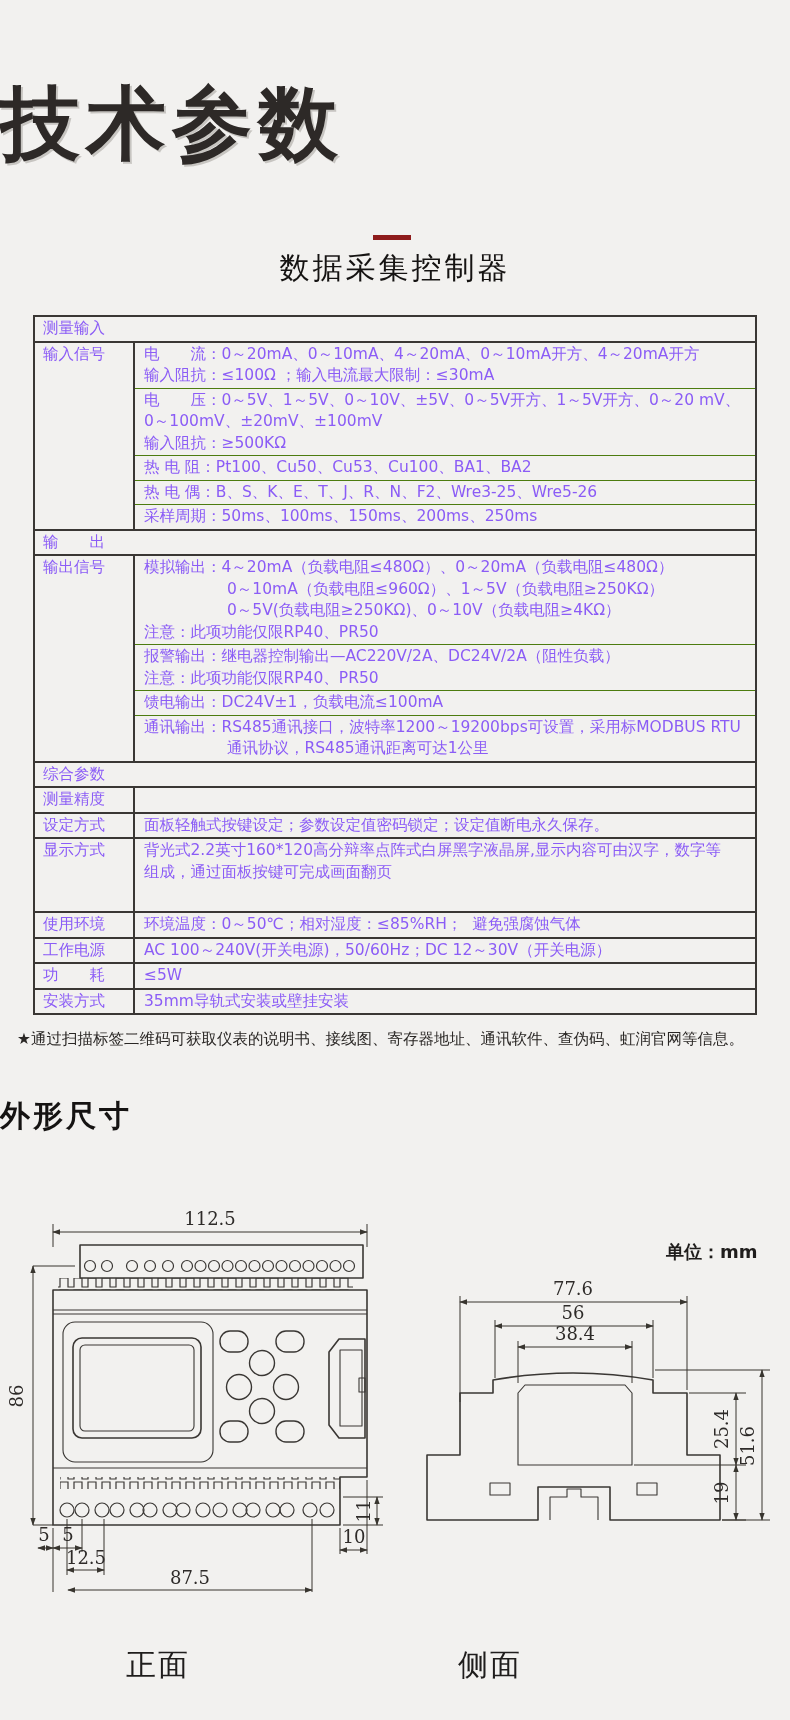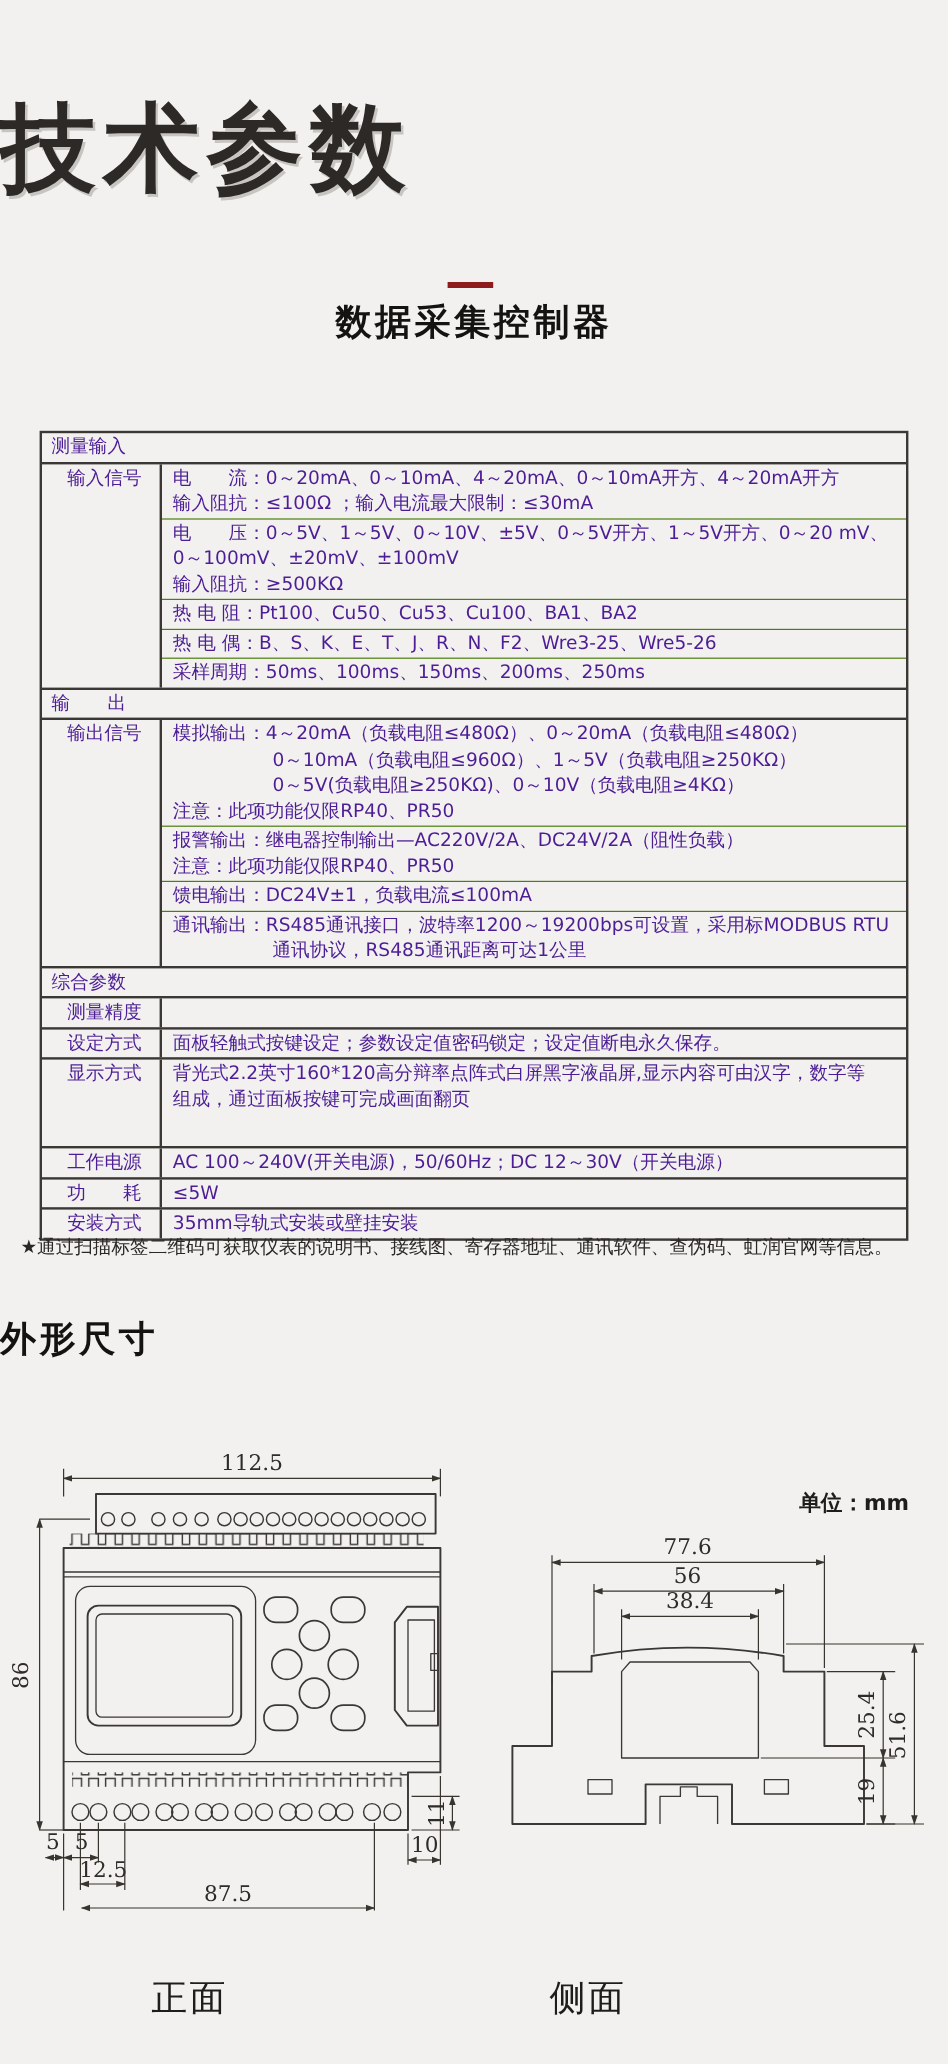--- a/index.html
+++ b/index.html
@@ -5,28 +5,28 @@
   html,body{margin:0;padding:0;}
   body{background:#e9e8e6;}
   .canvas{position:relative;width:790px;height:1720px;margin:0 auto;background:#f2f1ef;overflow:hidden;
           font-family:"DejaVu Sans","Liberation Sans",sans-serif;color:#23201e;}
   
   .big-title{position:absolute;left:0;top:78px;width:790px;text-align:left;
              font-size:80px;line-height:92px;font-weight:900;letter-spacing:6px;color:#2d2927;
              text-shadow:2px 2px 0 rgba(120,115,110,.35);}
   .red-dash{position:absolute;left:373px;top:235px;width:38px;height:5px;}
   .subtitle{position:absolute;left:0;top:248px;width:790px;text-align:center;
-            font-size:30px;font-weight:700;letter-spacing:3px;color:#151312;}
+            font-size:30px;font-weight:400;letter-spacing:3px;color:#151312;}
   
   .spec{position:absolute;left:33px;top:315px;width:724px;border:2px solid #3a3734;
-        font-size:15.5px;line-height:21.5px;color:#4c1d95;box-sizing:border-box;margin-top:44px;}
+        font-size:15.5px;line-height:21.5px;color:#8b5cf6;box-sizing:border-box;}
   .trow{display:flex;border-top:2px solid #3a3734;}
   .trow:first-child{border-top:none;}
   .tlabel{flex:0 0 100px;width:100px;box-sizing:border-box;border-right:2px solid #3a3734;
-          padding:1px 2px 1px 8px;text-align:center;}
+          padding:1px 2px 1px 8px;}
   .slabel{flex:1;padding:1px 2px 1px 8px;}
   .tvalue{flex:1;min-width:0;}
   .group{border-top:1px solid #4d7c0f;padding:1px 0;}
   .group:first-child{border-top:none;}
   .line{padding-left:9px;padding-right:2px;white-space:pre-wrap;}
   .line.ind{padding-left:92px;}
   .tall .tvalue .group{padding-bottom:28px;}
   
   .star-note{position:absolute;left:17px;top:1028px;width:760px;font-size:15.5px;
              line-height:22px;color:#2a2725;white-space:pre-wrap;}
@@ -132,20 +132,28 @@
     <div class="trow tall">
       <div class="tlabel">显示方式</div>
       <div class="tvalue">
         <div class="group">
             <div class="line">背光式2.2英寸160*120高分辩率点阵式白屏黑字液晶屏,显示内容可由汉字，数字等</div>
             <div class="line">组成，通过面板按键可完成画面翻页</div>
           </div>
       </div>
     </div>
 
+    <div class="trow">
+      <div class="tlabel">使用环境</div>
+      <div class="tvalue">
+        <div class="group">
+            <div class="line">环境温度：0～50℃；相对湿度：≤85%RH；  避免强腐蚀气体</div>
+          </div>
+      </div>
+    </div>
 
     <div class="trow">
       <div class="tlabel">工作电源</div>
       <div class="tvalue">
         <div class="group">
             <div class="line">AC 100～240V(开关电源)，50/60Hz；DC 12～30V（开关电源）</div>
           </div>
       </div>
     </div>
 

